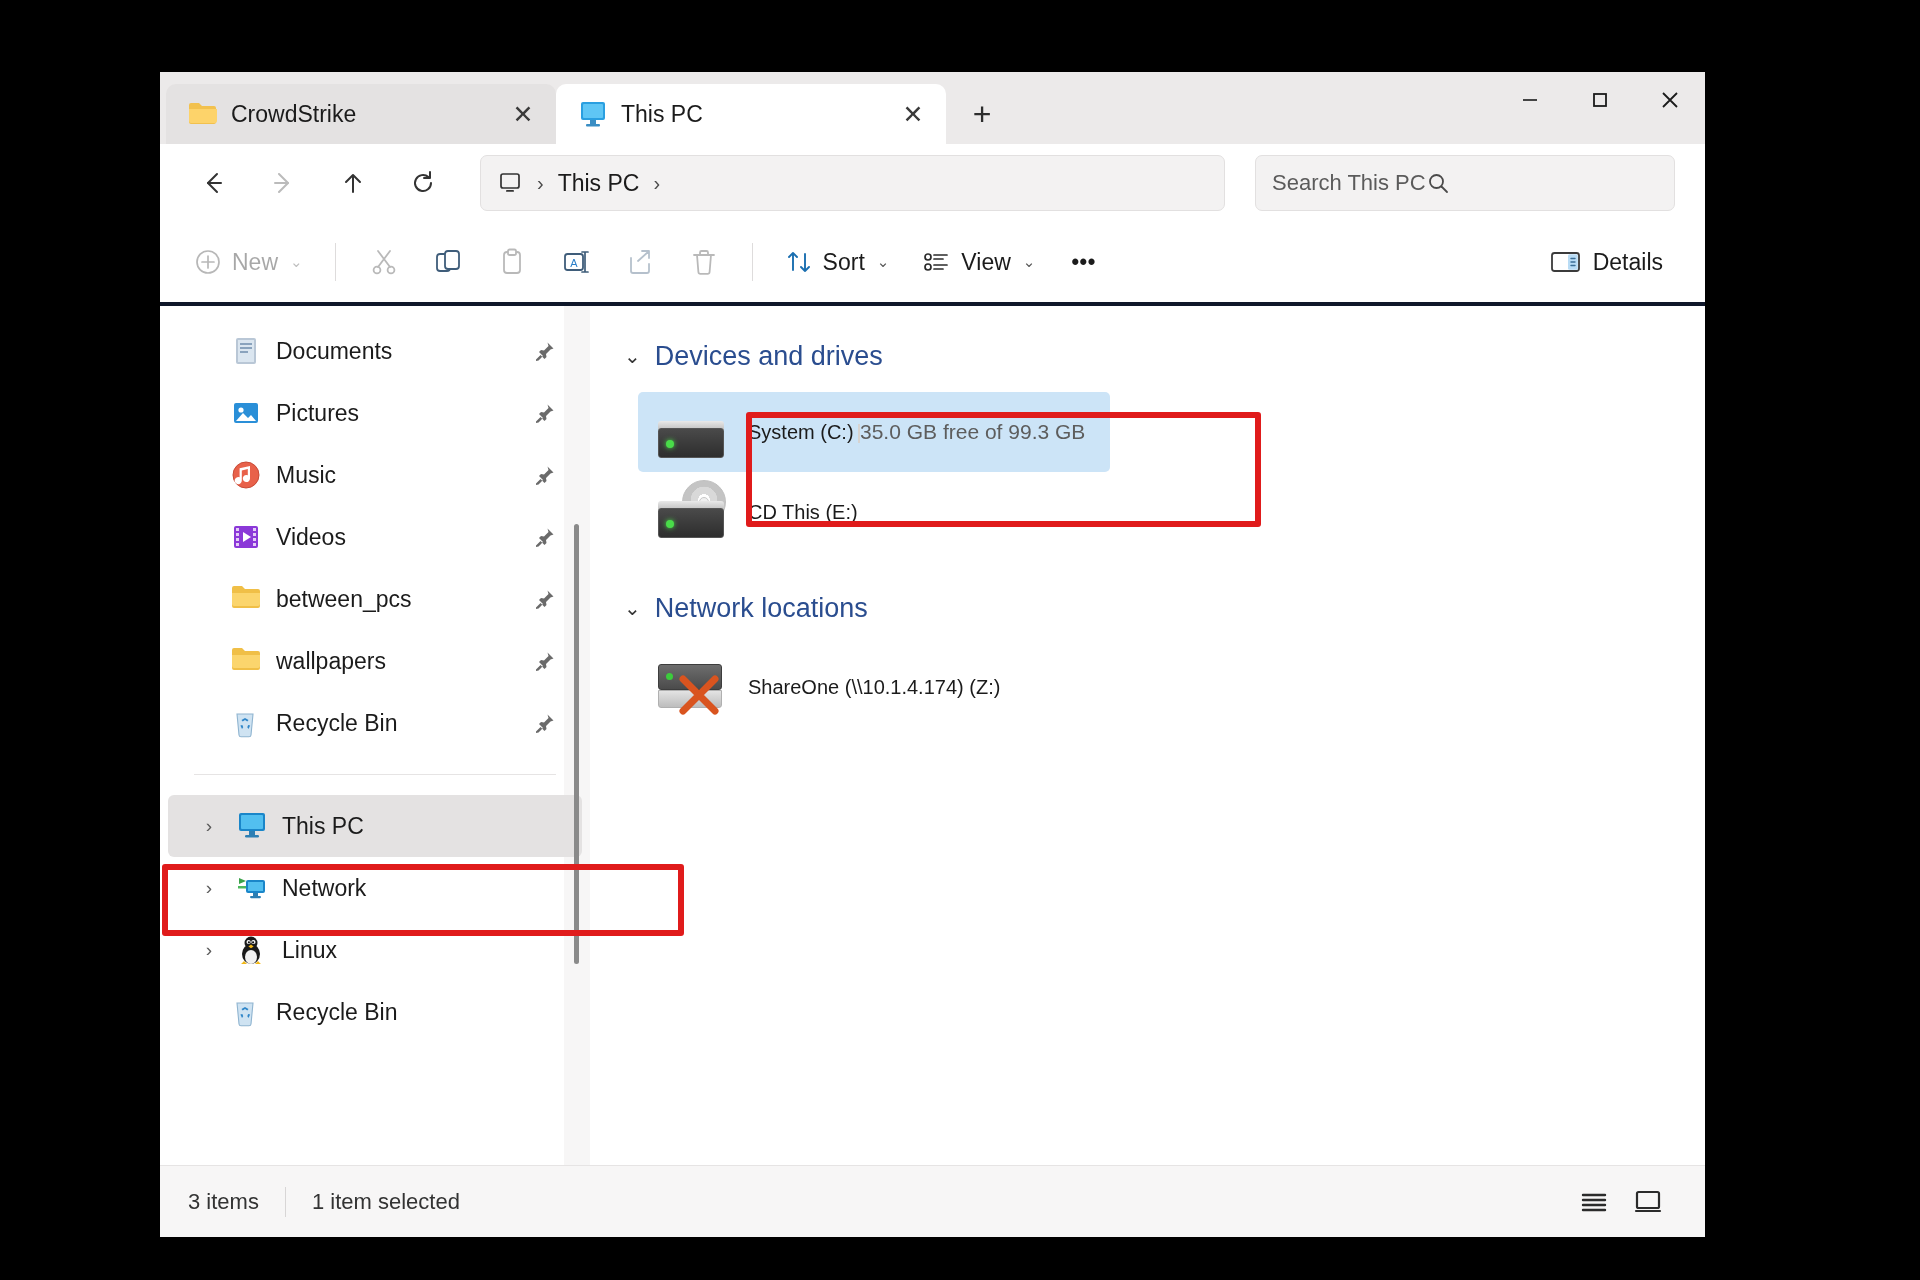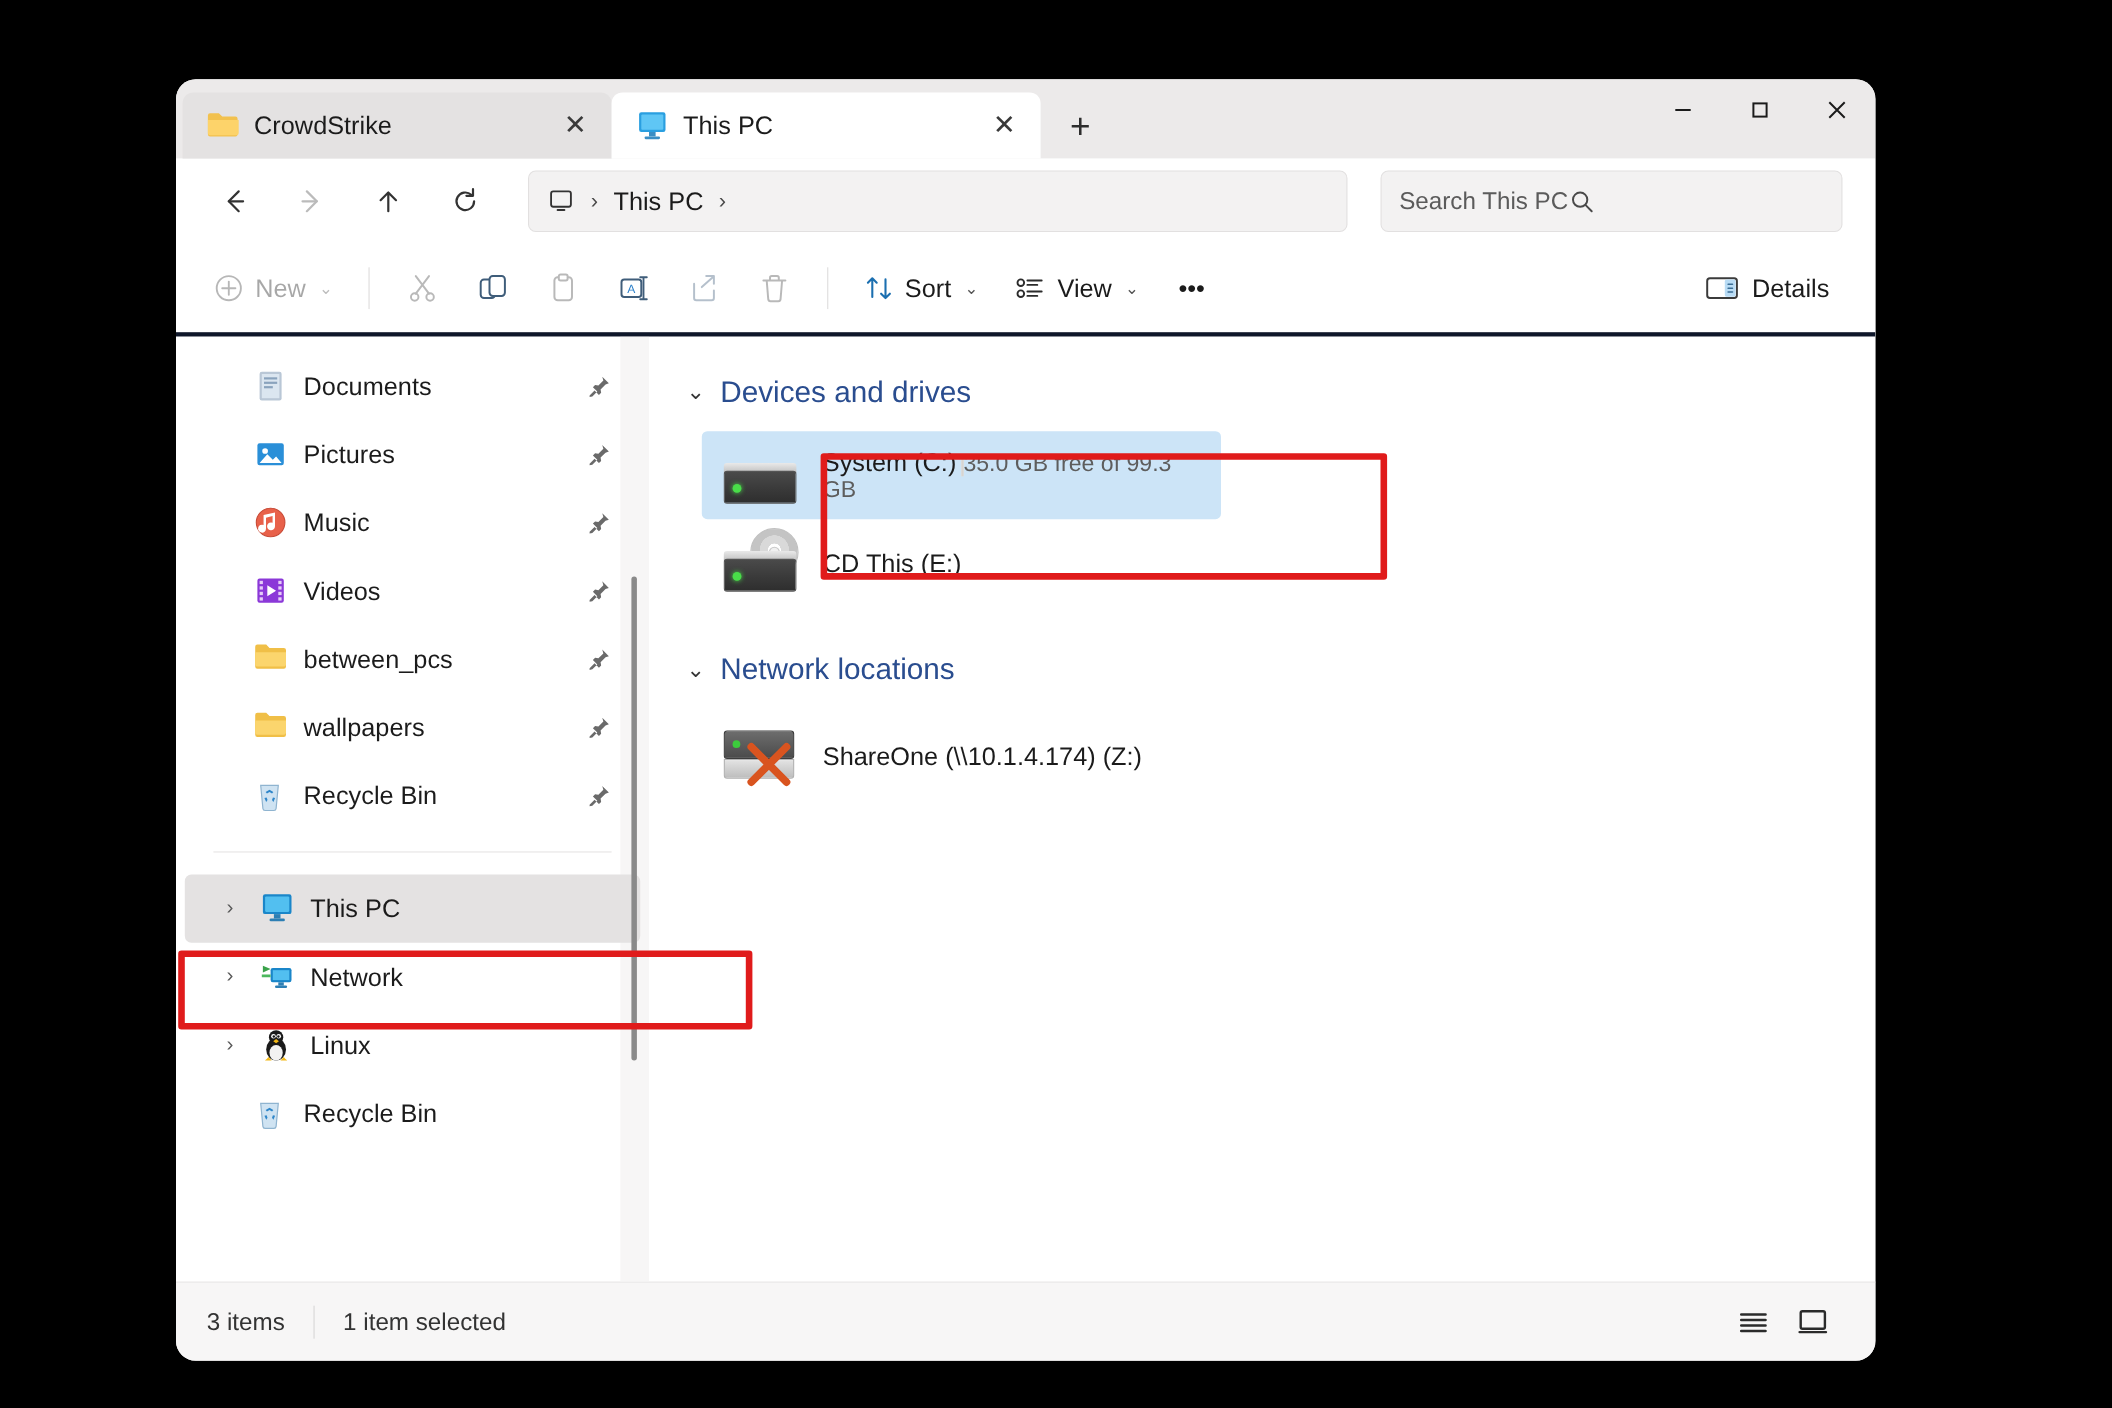--- a/index.html
+++ b/index.html
@@ -23,21 +23,20 @@
   #window {
     position: absolute;
     left: 160px;
     top: 72px;
     width: 1545px;
     height: 1165px;
     background: #ffffff;
     display: flex;
     flex-direction: column;
     overflow: hidden;
-    border-radius: 18px;
   }
 
   
   .titlebar {
     height: 72px;
     background: #eceaea;
     display: flex;
     align-items: flex-end;
     position: relative;
     flex: 0 0 auto;
@@ -237,21 +236,21 @@
     align-items: center;
     gap: 20px;
     padding: 12px 16px;
     border-radius: 5px;
     width: 472px;
     margin-left: 14px;
     position: relative;
   }
   .tile.selected { background: #cce4f7; }
   .tile-info { flex: 1; min-width: 0; }
-  .tile-name { font-size: 23px; color: #1b1b1b; white-space: nowrap; }
+  .tile-name { font-size: 20px; color: #1b1b1b; white-space: nowrap; }
   .tile-sub  { font-size: 21px; color: #5d5d5d; margin-top: 8px; }
 
   .usage-track {
     height: 22px;
     background: #e8e6e3;
     border: 1px solid #d7d4d1;
     margin-top: 10px;
     width: 100%;
   }
   .usage-fill { height: 100%; background: #1683d8; }

